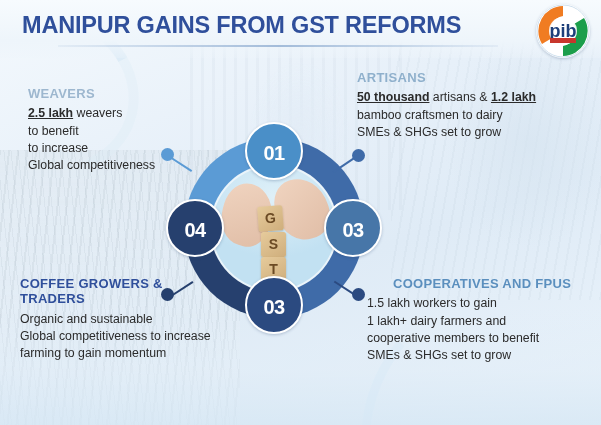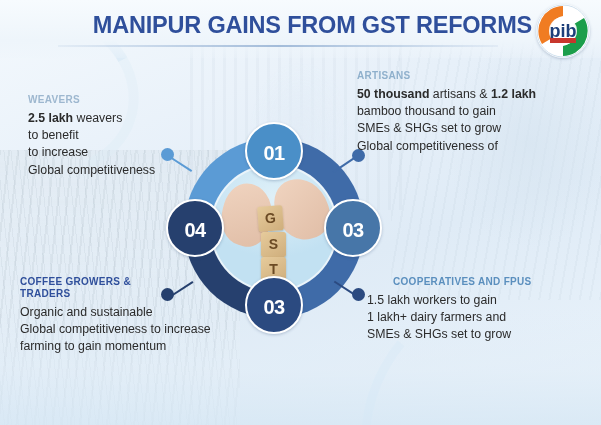--- a/index.html
+++ b/index.html
@@ -78,21 +78,21 @@
   }
 
   
   .header {
     position: absolute; left: 0; top: 0; width: 601px; height: 58px;
     background: linear-gradient(180deg, #f7fbfe 0%, #eef5fb 70%, rgba(238,245,251,.3) 100%);
   }
   .title {
     position: absolute;
     left: 22px; top: 12px; width: 510px;
-    text-align: right;
+    text-align: left;
     font-size: 23.5px;
     font-weight: bold;
     letter-spacing: -0.2px;
     color: #2f4f9b;
     white-space: nowrap;
   }
   .title-rule {
     position: absolute;
     left: 58px; top: 45px; width: 440px; height: 1.5px;
     background: linear-gradient(90deg, rgba(160,185,215,.15), rgba(150,178,212,.85), rgba(160,185,215,.15));
@@ -181,40 +181,40 @@
   .dot-tr { left: 352px; top: 149px; background: #3f6ba8; }
   .line-tr { left: 355px; top: 157px; width: 26px; background: #3f6ba8; transform: rotate(146deg); }
   .dot-bl { left: 161px; top: 288px; background: #26406e; }
   .line-bl { left: 171px; top: 295px; width: 26px; background: #26406e; transform: rotate(-33deg); }
   .dot-br { left: 352px; top: 288px; background: #2b4a80; }
   .line-br { left: 356px; top: 295px; width: 26px; background: #2b4a80; transform: rotate(-147deg); }
 
   
   .block-text { position: absolute; }
   .sect-head {
-    font-size: 10px;
+    font-size: 13px;
     font-weight: bold;
     letter-spacing: 0.3px;
     margin-bottom: 4px;
     line-height: 1.18;
   }
   .head-light { color: #9db7cf; }
   .head-mid   { color: #8fb0cc; }
   .head-dark  { color: #2f4f9b; }
   .head-steel { color: #5b8fbe; margin-left: 26px; }
   .body-line {
     font-size: 12.3px;
     color: #2b2b2b;
     line-height: 1.33;
     margin-bottom: 1px;
   }
   .body-gap { margin-top: 0; }
-  .b { font-weight: bold; }
-
-  .tl-block { left: 28px;  top: 94px;  width: 180px; }
+  .b { font-weight: bold; text-decoration: underline; }
+
+  .tl-block { left: 28px;  top: 86px;  width: 180px; }
   .tr-block { left: 357px; top: 70px;  width: 240px; }
   .bl-block { left: 20px;  top: 276px; width: 245px; }
   .br-block { left: 367px; top: 276px; width: 235px; }
 </style>
 </head>
 <body>
 
 <div id="poster">
 
   <div class="bg-wash bg-left-trees"></div>
@@ -292,35 +292,35 @@
     <div class="body-line">to benefit</div>
     <div class="body-line">to increase</div>
     <div class="body-line body-gap">Global competitiveness</div>
   </div>
 
   <div class="block-text tr-block">
     <div class="sect-head head-mid">ARTISANS</div>
     <div class="body-line">
       <span class="b">50 thousand</span><span> artisans &amp; </span><span class="b">1.2 lakh</span>
     </div>
-    <div class="body-line">bamboo thousand to gain</div>
+    <div class="body-line">bamboo craftsmen to dairy</div>
     <div class="body-line body-gap">SMEs &amp; SHGs set to grow</div>
-    <div class="body-line body-gap">Global competitiveness of</div>
   </div>
 
   <div class="block-text bl-block">
     <div class="sect-head head-dark">
       <div>COFFEE GROWERS &amp;</div>
       <div>TRADERS</div>
     </div>
     <div class="body-line body-gap">Organic and sustainable</div>
     <div class="body-line body-gap">Global competitiveness to increase</div>
     <div class="body-line">farming to gain momentum</div>
   </div>
 
   <div class="block-text br-block">
     <div class="sect-head head-steel">COOPERATIVES AND FPUS</div>
     <div class="body-line">1.5 lakh workers to gain</div>
     <div class="body-line body-gap">1 lakh+ dairy farmers and</div>
+    <div class="body-line">cooperative members to benefit</div>
     <div class="body-line body-gap">SMEs &amp; SHGs set to grow</div>
   </div>
 
 </div>
 
 </body></html>

